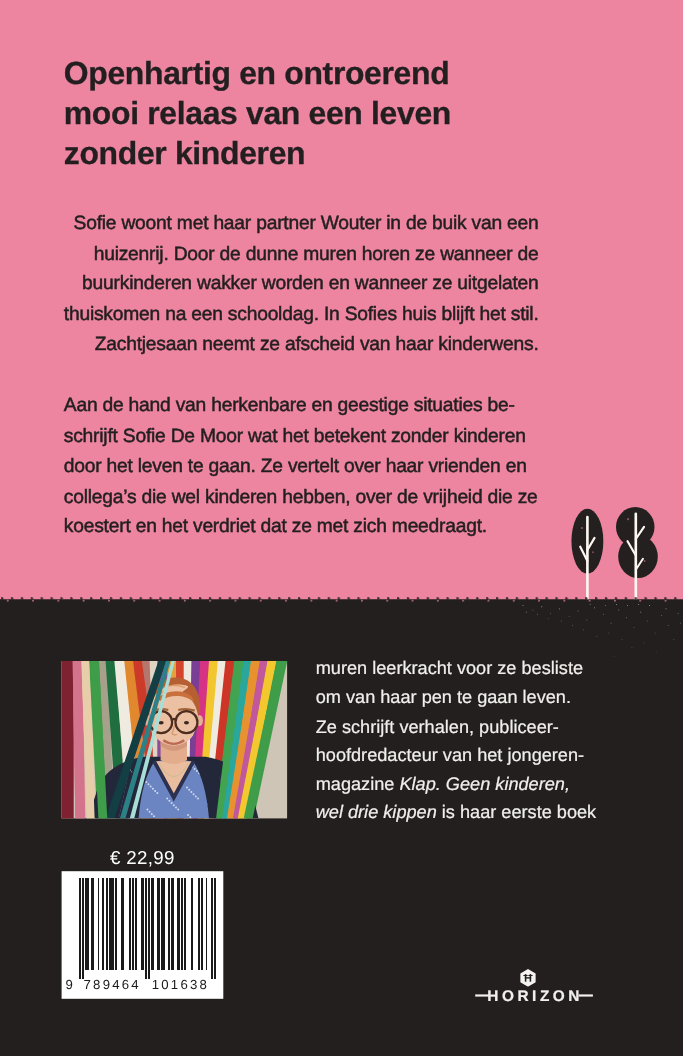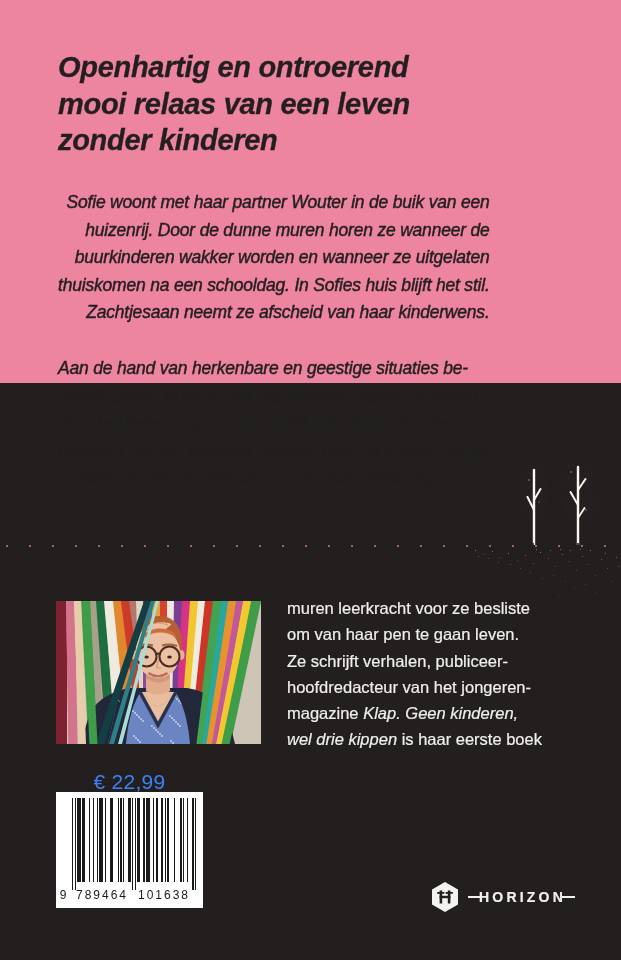--- a/index.html
+++ b/index.html
@@ -3,23 +3,22 @@
 <meta charset="utf-8">
 <style>
   html,body{margin:0;padding:0;background:#ffffff;}
   .cover{
     position:relative;width:621px;height:960px;overflow:hidden;
     font-family:"Liberation Sans", sans-serif;
     background:#221f1e;
   }
   
   .pink{
-    position:absolute;left:0;top:0;width:621px;height:383px;
+    position:absolute;left:0;top:0;width:621px;height:545px;
     background:#ee85a0;
-    font-style:italic;
   }
   .headline{
     position:absolute;left:58px;top:49px;
     font-size:29px;line-height:36.5px;font-weight:700;
     letter-spacing:-0.3px;color:#231f20;
     -webkit-text-stroke:0.3px #231f20;
     white-space:pre;
   }
   .syn{
     position:absolute;left:58px;
@@ -76,30 +75,30 @@
   }
   .bio{
     position:absolute;left:287px;top:50px;width:300px;
     font-size:16.5px;line-height:26.3px;font-weight:400;
     color:#f1efec;-webkit-text-stroke:0.2px #f1efec;
   }
   .bio .b{font-weight:700;color:#ffffff;}
   .bio .i{font-style:italic;}
   .price{
     position:absolute;left:56px;top:225px;width:147px;
-    text-align:center;font-size:21px;color:#3b82f6;letter-spacing:.3px;
+    text-align:center;font-size:17px;color:#ffffff;letter-spacing:.3px;
   }
   .barcode{
     position:absolute;left:56px;top:247px;width:147px;height:116px;
     background:#ffffff;
   }
   .barcode svg{position:absolute;left:0;top:6px;}
   .logo{
     position:absolute;left:432px;top:336px;height:32px;
-    display:flex;align-items:center;
+    display:flex;align-items:center;flex-direction:column;
   }
   .logo .hex{margin-right:10px;display:block;}
   .wordmark{display:flex;align-items:center;color:#f2f0ee;}
   .wordmark .dash{width:13px;height:2.2px;background:#f2f0ee;}
   .wordmark .dash.lead{margin-right:-2px;}
   .wordmark .dash.trail{margin-left:-4px;}
   .wordmark .txt{
     font-size:14px;font-weight:700;letter-spacing:3.2px;
     -webkit-text-stroke:0.2px #f2f0ee;
   }

